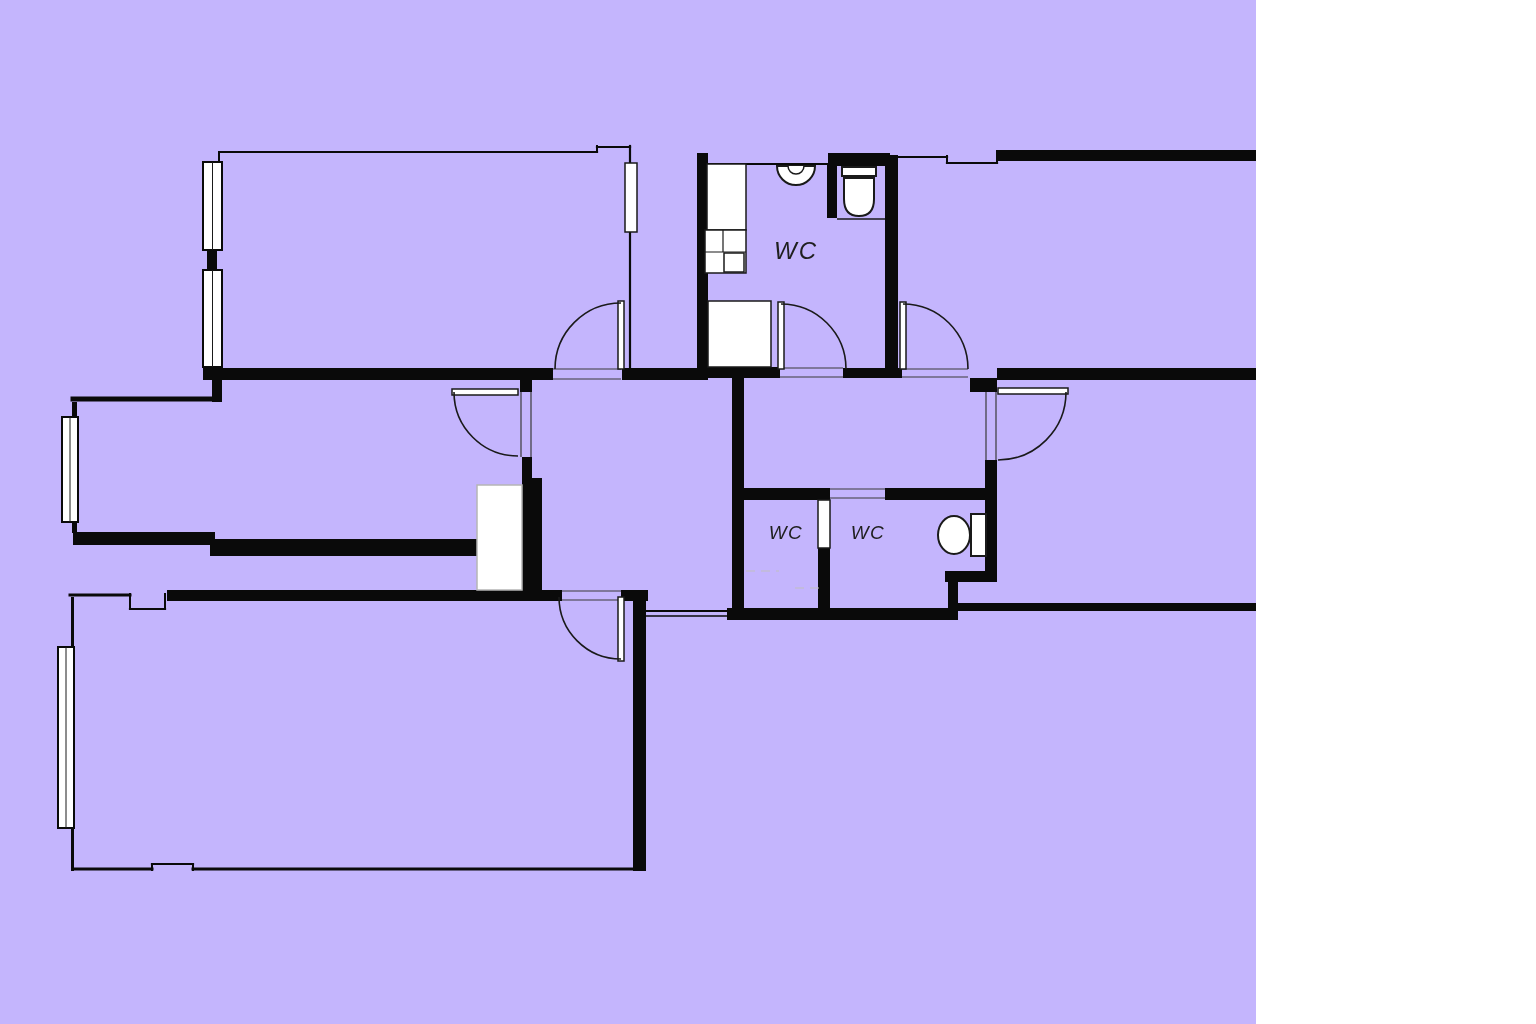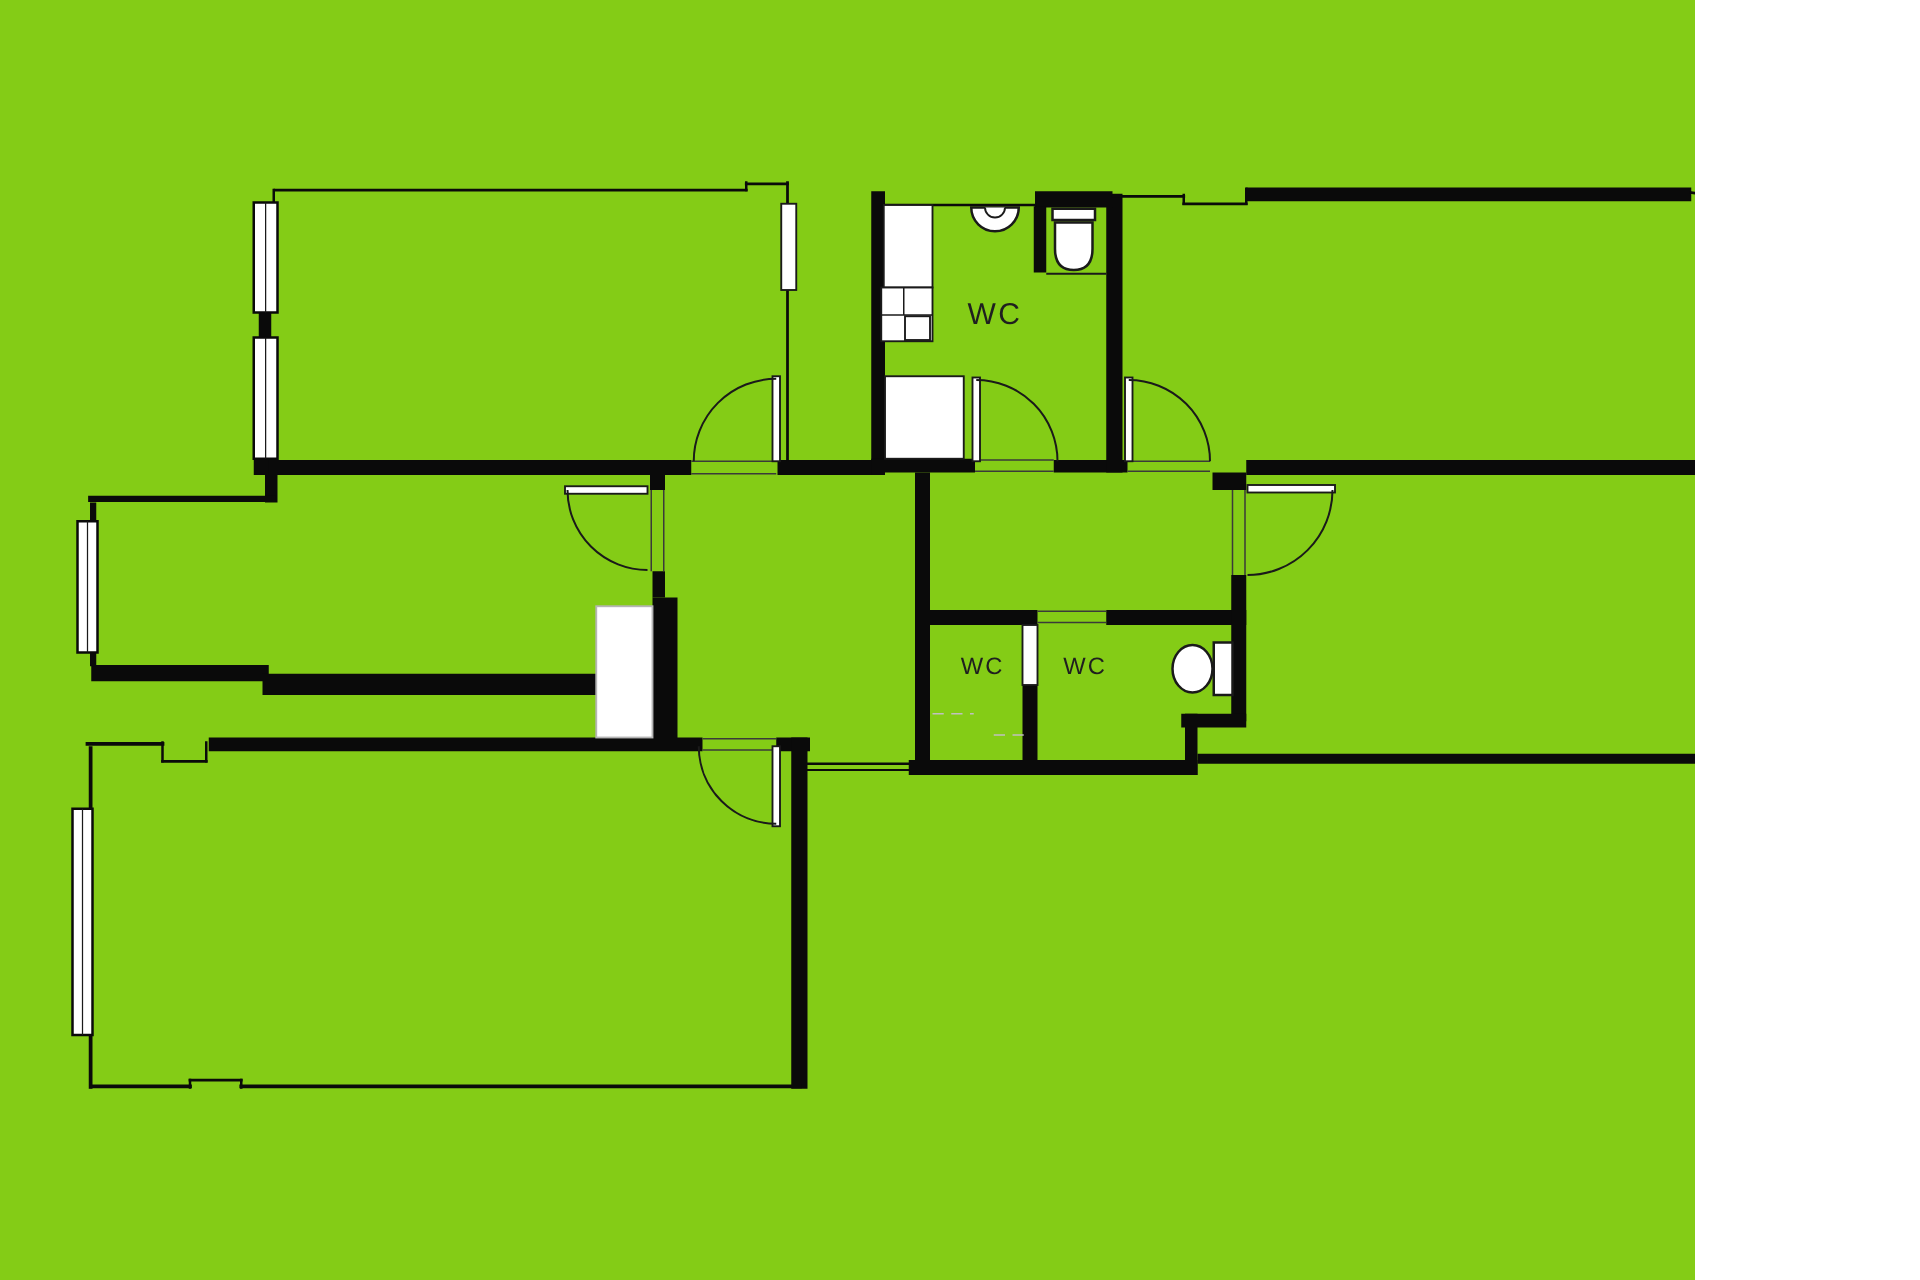--- a/index.html
+++ b/index.html
@@ -1,16 +1,16 @@
 <!DOCTYPE html>
 <html><head>
 <meta charset="utf-8">
 <style>
   html,body{margin:0;padding:0;background:#ffffff;}
-  .stage{width:1356px;height:1024px;position:relative;background:#84cc16;overflow:hidden;}
+  .stage{width:1256px;height:1024px;position:relative;background:#c4b5fd;overflow:hidden;font-style:italic;}
   svg{display:block;}
   text.wc{font-family:"Liberation Sans",sans-serif;fill:#1f1f1f;text-anchor:middle;font-weight:400;}
 </style>
 </head>
 <body>
 
 <div class="stage">
   <svg id="plan" width="1536" height="1024" viewBox="0 0 1536 1024" xmlns="http://www.w3.org/2000/svg">
     <g id="plan-geometry">
         <rect x="203" y="368" width="350" height="12" fill="#0a0a0a"></rect>

